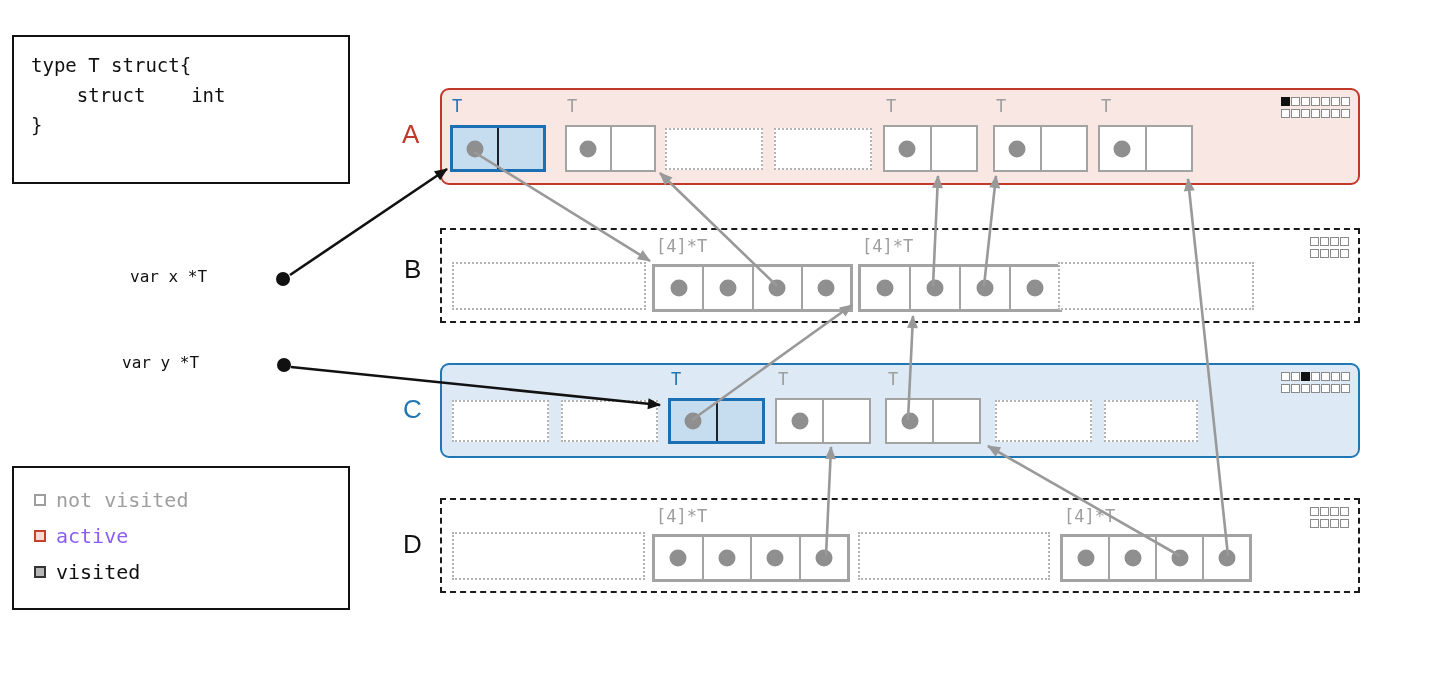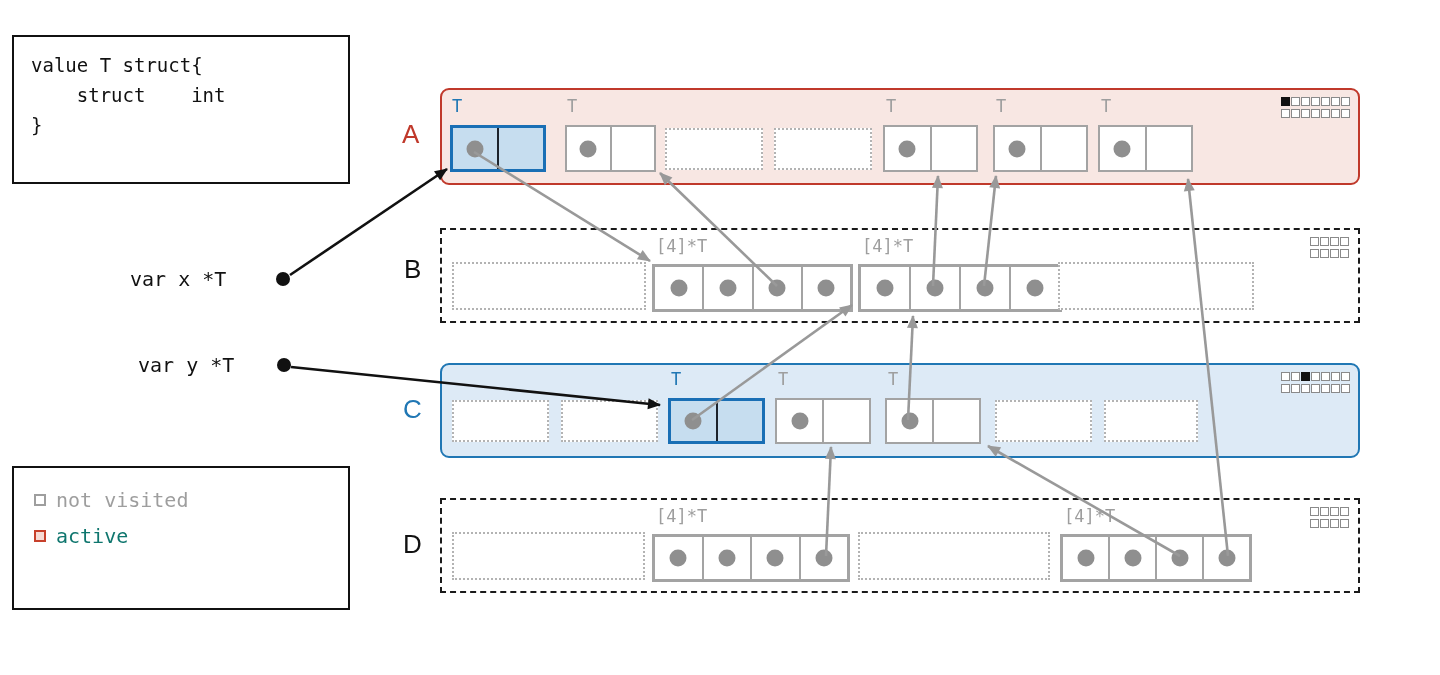--- a/index.html
+++ b/index.html
@@ -9,21 +9,21 @@
   
   .framed { position:absolute; background:#fff; border:2.5px solid #111; }
   #code-box { left:12px; top:35px; width:338px; height:149px; padding:13px 0 0 17px; }
   .code-line { font-family:"DejaVu Sans Mono","Liberation Mono",monospace; font-size:19px; line-height:30px; color:#111; white-space:pre; }
 
   #legend-box { left:12px; top:466px; width:338px; height:144px; padding:14px 0 0 20px; }
   .legend-row { display:flex; align-items:center; height:36px; }
   .legend-swatch { width:12px; height:12px; border-width:2.5px; border-style:solid; margin-right:10px; flex:none; }
   .legend-label { font-family:"DejaVu Sans Mono","Liberation Mono",monospace; font-size:20px; }
 
-  .var-label { position:absolute; font-family:"DejaVu Sans Mono","Liberation Mono",monospace; font-size:20px; color:#111; white-space:pre; }
+  .var-label { position:absolute; font-family:"DejaVu Sans Mono","Liberation Mono",monospace; font-size:16px; color:#111; white-space:pre; }
 
   
   .mspan { position:absolute; width:920px; height:97px; }
   .mspan.active  { background:#f8e7e3; border:2px solid #c0392b; border-radius:9px; }
   .mspan.worklist{ background:#ddeaf6; border:2px solid #2077b4; border-radius:9px; }
   .mspan.plain   { background:#ffffff; border:2px dashed #1a1a1a; }
 
   .span-label { position:absolute; font-size:26px; color:#111; }
   .span-label.red  { color:#c0392b; }
   .span-label.blue { color:#2077b4; }
@@ -53,36 +53,40 @@
   .bm-sq.filled { background:#111; border-color:#111; }
 
   #arrow-layer { position:absolute; left:0; top:0; pointer-events:none; }
 </style>
 </head>
 <body>
 
 <div id="canvas">
 
   <div id="code-box" class="framed">
-    <div class="code-line">value T struct{</div>
+    <div class="code-line">type T struct{</div>
     <div class="code-line">    struct    int</div>
     <div class="code-line">}</div>
   </div>
 
   <div class="var-label" style="left:130px; top:267px;">var x *T</div>
-  <div class="var-label" style="left:138px; top:353px;">var y *T</div>
+  <div class="var-label" style="left:122px; top:353px;">var y *T</div>
 
   <div id="legend-box" class="framed">
       <div class="legend-row">
         <div class="legend-swatch" style="border-color: rgb(158, 158, 158); background: rgb(255, 255, 255);"></div>
         <div class="legend-label" style="color: rgb(158, 158, 158);">not visited</div>
       </div>
       <div class="legend-row">
         <div class="legend-swatch" style="border-color: rgb(199, 64, 43); background: rgb(246, 219, 213);"></div>
-        <div class="legend-label" style="color: #0f766e;">active</div>
+        <div class="legend-label" style="color: #8b5cf6;">active</div>
+      </div>
+      <div class="legend-row">
+        <div class="legend-swatch" style="border-color: rgb(51, 51, 51); background: rgb(181, 181, 181);"></div>
+        <div class="legend-label" style="color: rgb(17, 17, 17);">visited</div>
       </div>
     </div>
 
   <div class="span-label red" style="left:402px; top:119px;">A</div>
   <div class="mspan active" style="left:440px; top:88px;"></div>
 
   <div class="type-label blue" style="left:452px; top:96px;">T</div>
   <div class="type-label" style="left:567px; top:96px;">T</div>
   <div class="type-label" style="left:886px; top:96px;">T</div>
   <div class="type-label" style="left:996px; top:96px;">T</div>

